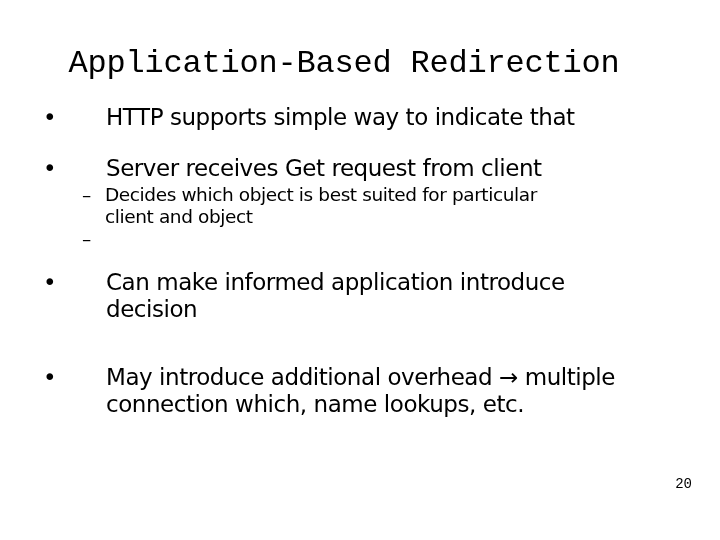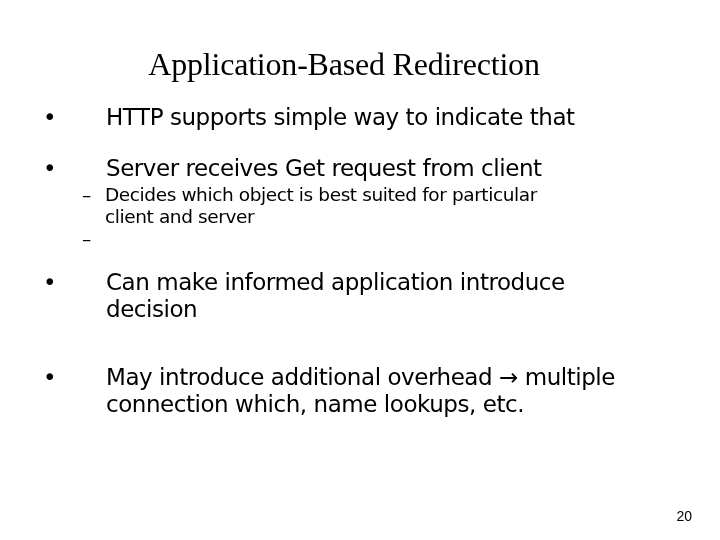--- a/index.html
+++ b/index.html
@@ -26,21 +26,21 @@
     background: #ffffff;
   }
 
   
   .slide-title {
     position: absolute;
     left: 0;
     top: 44px;
     width: 688px;
     text-align: center;
-    font-family: Liberation Serif, serif;
+    font-family: Liberation Mono, monospace;
     font-size: 32px;
     line-height: 40px;
     font-weight: 400;
     letter-spacing: -0.2px;
     color: #000000;
     white-space: nowrap;
   }
 
   
   .body-region {
@@ -99,22 +99,22 @@
 
   
   .gap-lg  { height: 24px; }
   .gap-md  { height: 17px; }
   .gap-sm  { height: 2px; }
 
   
   .slide-number {
     position: absolute;
     right: 28px;
-    bottom: 16px;
-    font-family: Liberation Sans, sans-serif;
+    bottom: 48px;
+    font-family: Liberation Mono, monospace;
     font-size: 14px;
     line-height: 16px;
     color: #000000;
   }
 </style>
 </head>
 <body>
 
 <div class="slide">
 
@@ -132,21 +132,21 @@
     <div class="bullet-l1">
       <span class="marker">•</span>
       <span class="btext">Server receives Get request from client</span>
     </div>
 
     <div class="gap-sm"></div>
 
     <div class="bullet-l2">
       <span class="marker">–</span>
       <span class="btext">Decides which object is best suited for particular</span>
-      <span class="btext">client and server</span>
+      <span class="btext">client and object</span>
     </div>
 
     <div class="bullet-l2">
       <span class="marker">–</span>
     </div>
 
     <div class="gap-lg"></div>
     <div class="gap-md"></div>
 
     <div class="bullet-l1">

